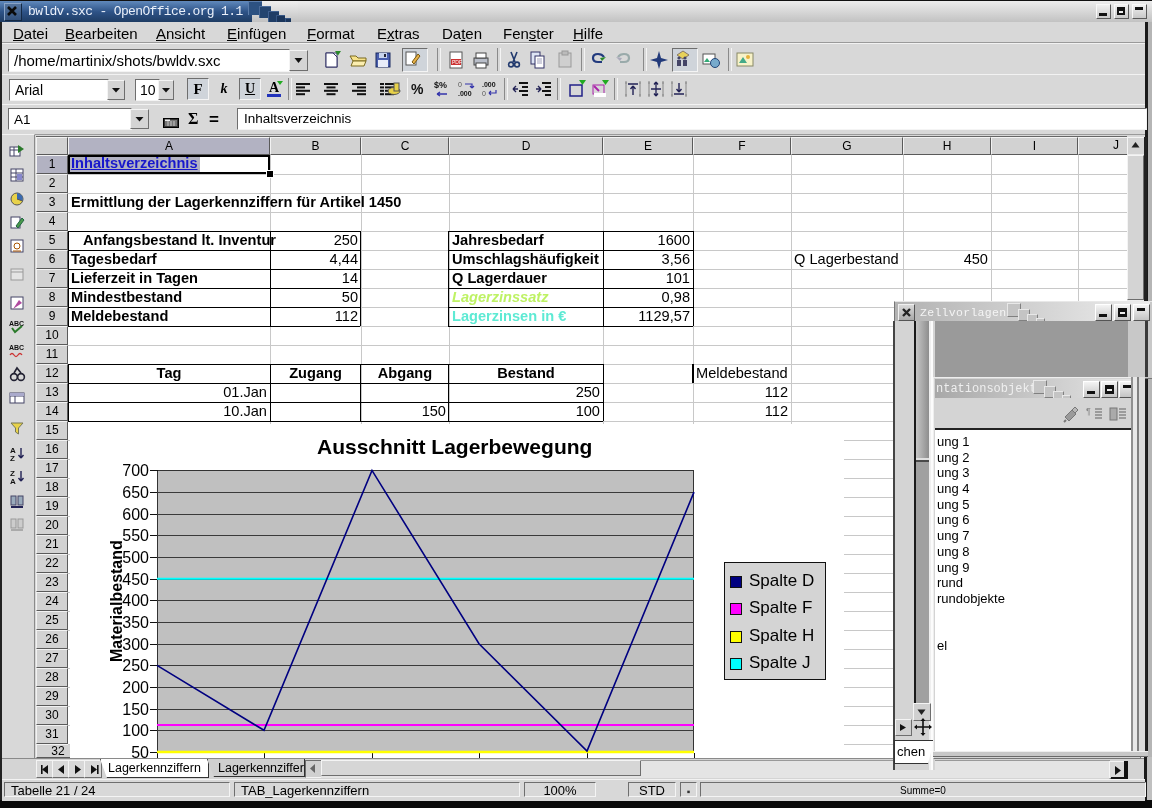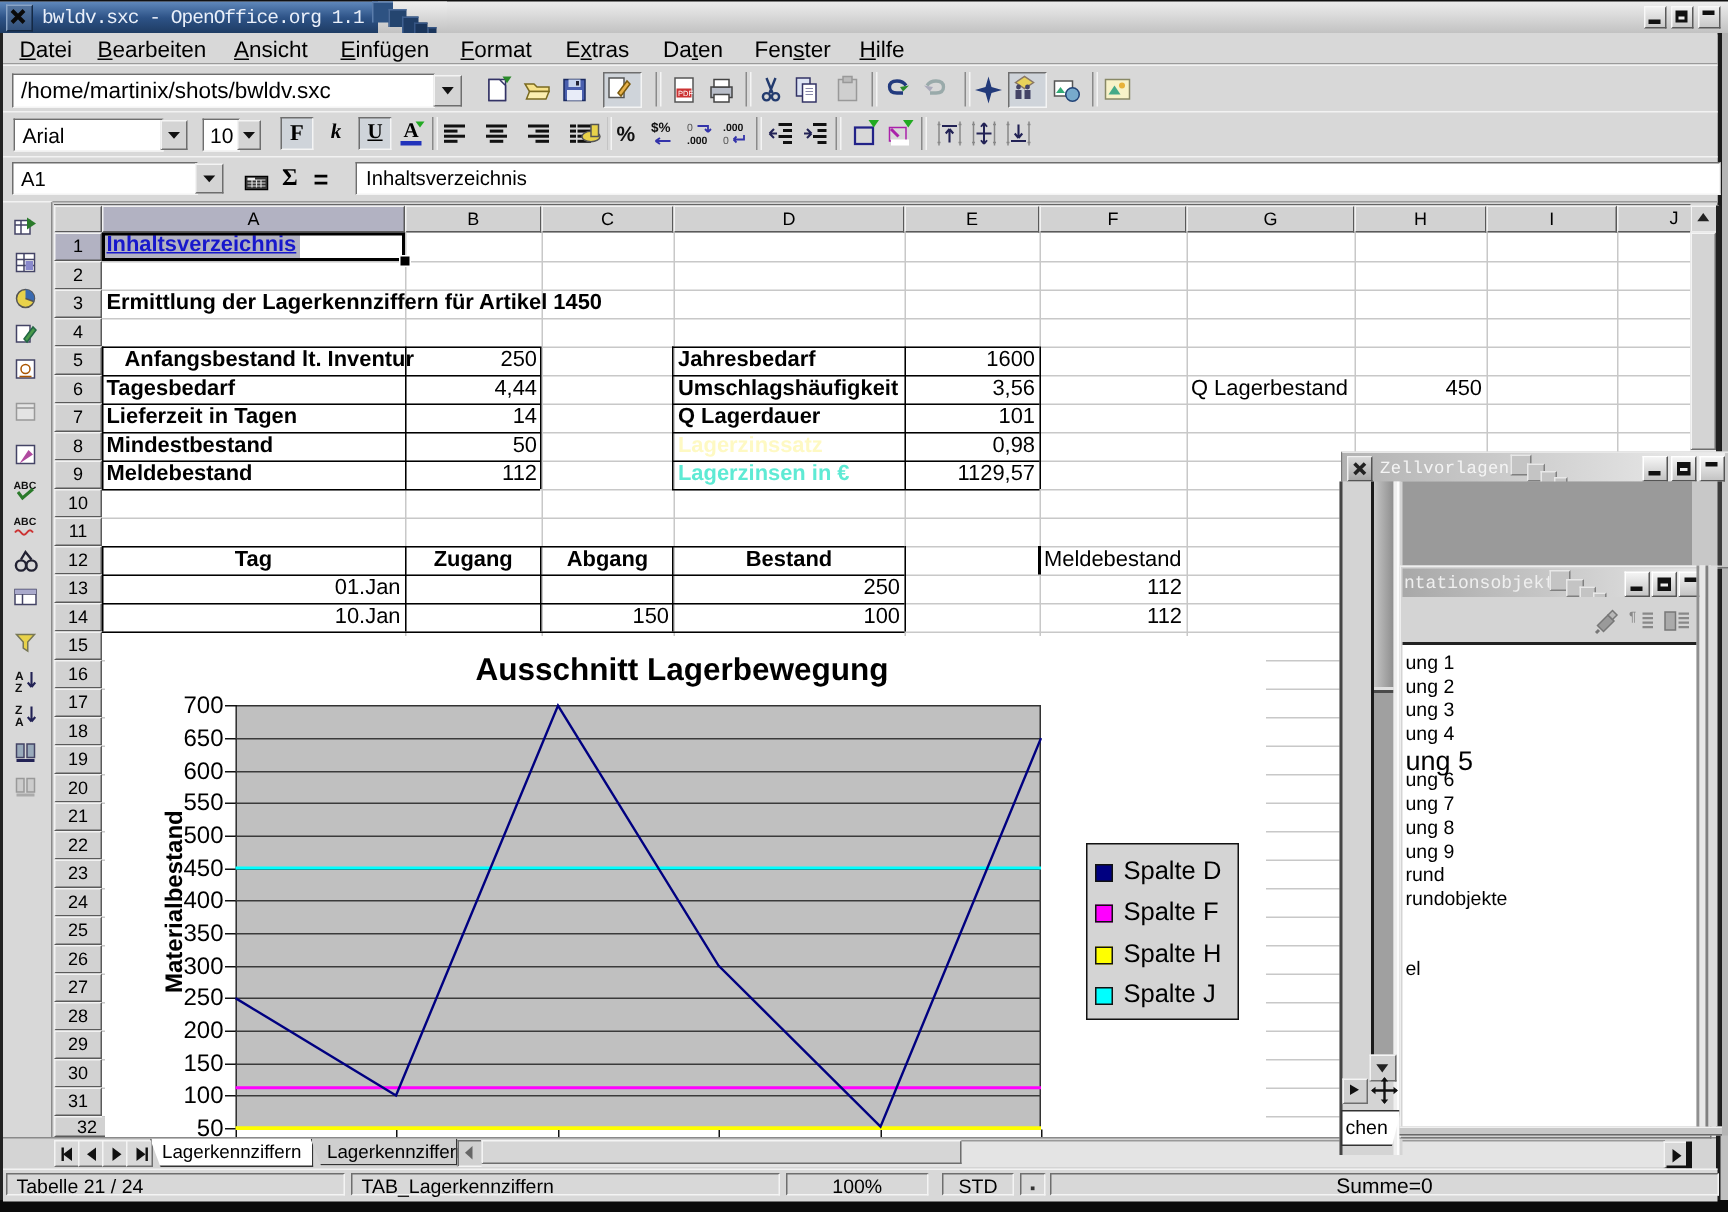--- a/index.html
+++ b/index.html
@@ -444,21 +444,21 @@
 <div class="abs cellt" style="left:68px;top:250px;width:196px;font-weight:bold;text-align:left;padding-left:3px;padding-right:3px;color:#000;">Tagesbedarf</div>
 <div class="abs cellt" style="left:270px;top:250px;width:85px;text-align:right;padding-left:3px;padding-right:3px;color:#000;">4,44</div>
 <div class="abs cellt" style="left:449px;top:250px;width:148px;font-weight:bold;text-align:left;padding-left:3px;padding-right:3px;color:#000;">Umschlagshäufigkeit</div>
 <div class="abs cellt" style="left:603px;top:250px;width:84px;text-align:right;padding-left:3px;padding-right:3px;color:#000;">3,56</div>
 <div class="abs cellt" style="left:68px;top:269px;width:196px;font-weight:bold;text-align:left;padding-left:3px;padding-right:3px;color:#000;">Lieferzeit in Tagen</div>
 <div class="abs cellt" style="left:270px;top:269px;width:85px;text-align:right;padding-left:3px;padding-right:3px;color:#000;">14</div>
 <div class="abs cellt" style="left:449px;top:269px;width:148px;font-weight:bold;text-align:left;padding-left:3px;padding-right:3px;color:#000;">Q Lagerdauer</div>
 <div class="abs cellt" style="left:603px;top:269px;width:84px;text-align:right;padding-left:3px;padding-right:3px;color:#000;">101</div>
 <div class="abs cellt" style="left:68px;top:288px;width:196px;font-weight:bold;text-align:left;padding-left:3px;padding-right:3px;color:#000;">Mindestbestand</div>
 <div class="abs cellt" style="left:270px;top:288px;width:85px;text-align:right;padding-left:3px;padding-right:3px;color:#000;">50</div>
-<div class="abs cellt" style="left:449px;top:288px;width:148px;font-weight:bold;text-align:left;padding-left:3px;padding-right:3px;color:#fef9c3;">Lagerzinssatz</div>
+<div class="abs cellt" style="left:449px;top:288px;width:148px;font-weight:bold;text-align:left;padding-left:3px;padding-right:3px;color:#bef264;font-style:italic;">Lagerzinssatz</div>
 <div class="abs cellt" style="left:603px;top:288px;width:84px;text-align:right;padding-left:3px;padding-right:3px;color:#000;">0,98</div>
 <div class="abs cellt" style="left:68px;top:307px;width:196px;font-weight:bold;text-align:left;padding-left:3px;padding-right:3px;color:#000;">Meldebestand</div>
 <div class="abs cellt" style="left:270px;top:307px;width:85px;text-align:right;padding-left:3px;padding-right:3px;color:#000;">112</div>
 <div class="abs cellt" style="left:449px;top:307px;width:148px;font-weight:bold;text-align:left;padding-left:3px;padding-right:3px;color:#5eead4;">Lagerzinsen in €</div>
 <div class="abs cellt" style="left:603px;top:307px;width:84px;text-align:right;padding-left:3px;padding-right:3px;color:#000;">1129,57</div>
 <div class="abs cellt" style="left:791px;top:250px;width:106px;text-align:left;padding-left:3px;padding-right:3px;color:#000;">Q Lagerbestand</div>
 <div class="abs cellt" style="left:903px;top:250px;width:82px;text-align:right;padding-left:3px;padding-right:3px;color:#000;">450</div>
 <div class="abs cellt" style="left:68px;top:364px;width:196px;font-weight:bold;text-align:center;padding-left:3px;padding-right:3px;color:#000;">Tag</div>
 <div class="abs cellt" style="left:270px;top:364px;width:85px;font-weight:bold;text-align:center;padding-left:3px;padding-right:3px;color:#000;">Zugang</div>
 <div class="abs cellt" style="left:361px;top:364px;width:82px;font-weight:bold;text-align:center;padding-left:3px;padding-right:3px;color:#000;">Abgang</div>
@@ -603,24 +603,24 @@
 <div class="abs bevel-out btn" style="left:1109px;top:761px;width:15px;height:16px;"><svg width="15" height="16">
       <path d="M5 4 L11 8.5 L5 13 Z" fill="#111"></path>
     </svg></div>
 <div class="abs" style="left:1124px;top:761px;width:4px;height:18px;background:#111;"></div>
 <div class="abs" style="left:1111px;top:777px;width:17px;height:2px;background:#111;"></div>
 <div class="abs" style="left:1144px;top:757px;width:3px;height:43px;background:#1a1a1a;"></div>
 <div class="abs" style="left:1147px;top:757px;width:5px;height:43px;background:#c0c0c0;"></div>
 <div class="abs" style="left:2px;top:779px;width:1143px;height:21px;background:#d8d8d8;border-top:1px solid #f2f2f2;"></div>
 <div class="abs bevel-in" style="left:4px;top:782px;width:226px;height:15px;background:#d8d8d8;font-size:13px;padding-left:6px;line-height:15px;box-sizing:border-box;">Tabelle 21 / 24</div>
 <div class="abs bevel-in" style="left:234px;top:782px;width:286px;height:15px;background:#d8d8d8;font-size:13px;padding-left:6px;line-height:15px;box-sizing:border-box;">TAB_Lagerkennziffern</div>
-<div class="abs bevel-in" style="left:524px;top:782px;width:95px;height:15px;background:#d8d8d8;font-size:13px;text-align:center;line-height:15px;box-sizing:border-box;">100%</div>
+<div class="abs bevel-in" style="left:524px;top:782px;width:72px;height:15px;background:#d8d8d8;font-size:13px;text-align:center;line-height:15px;box-sizing:border-box;">100%</div>
 <div class="abs bevel-in" style="left:628px;top:782px;width:48px;height:15px;background:#d8d8d8;font-size:13px;text-align:center;line-height:15px;box-sizing:border-box;">STD</div>
 <div class="abs bevel-in" style="left:680px;top:782px;width:17px;height:15px;background:#d8d8d8;font-size:13px;text-align:center;line-height:15px;box-sizing:border-box;"><span style="font-size:10px;color:#333;">▪</span></div>
-<div class="abs bevel-in" style="left:700px;top:782px;width:446px;height:15px;background:#d8d8d8;font-size:14px;text-align:center;line-height:15px;box-sizing:border-box;">Summe=0</div>
+<div class="abs bevel-in" style="left:700px;top:782px;width:446px;height:15px;background:#d8d8d8;font-size:10px;text-align:center;line-height:15px;box-sizing:border-box;">Summe=0</div>
 <div class="abs" style="left:894px;top:301px;width:257px;height:76px;background:#c8c8c8;border:1px solid #777;border-top:1px solid #e8e8e8;"></div>
 <div class="abs" style="left:895px;top:302px;width:255px;height:19px;background:linear-gradient(to right,#b2b2b2,#ededed);"></div>
 <div class="abs" style="left:898px;top:304px;width:15px;height:15px;background:linear-gradient(#d8d8d8,#a8a8a8);border-top:1px solid #f0f0f0;border-left:1px solid #f0f0f0;border-right:1px solid #555;border-bottom:1px solid #555;">
 <svg width="15" height="15">
       <path d="M4 4 L11 11 M11 4 L4 11" stroke="#222" stroke-width="2.4"></path>
     </svg></div>
 <div class="abs" style="left:920px;top:306px;font-family:'Liberation Mono',monospace;font-size:11.5px;color:#f4f4f4;letter-spacing:0.3px;">Zellvorlagen</div>
 <div class="abs" style="left:1007px;top:303px;width:12px;height:12px;background:#c4c4c4;border-top:1px solid #e8e8e8;border-left:1px solid #e8e8e8;border-right:1px solid #808080;border-bottom:1px solid #808080;"></div>
 <div class="abs" style="left:1018px;top:309px;width:10px;height:10px;background:#c4c4c4;border-top:1px solid #e8e8e8;border-left:1px solid #e8e8e8;border-right:1px solid #808080;border-bottom:1px solid #808080;"></div>
 <div class="abs" style="left:1027px;top:314px;width:9px;height:9px;background:#c4c4c4;border-top:1px solid #e8e8e8;border-left:1px solid #e8e8e8;border-right:1px solid #808080;border-bottom:1px solid #808080;"></div>
@@ -687,21 +687,21 @@
     </svg></div>
 <div class="abs" style="left:1109px;top:405px;width:18px;height:18px;"><svg width="18" height="18" viewBox="0 0 18 18">
       <rect x="1" y="3" width="7" height="12" fill="#aaa" stroke="#777"></rect>
       <path d="M10 4 h7 M10 7 h7 M10 10 h7 M10 13 h7" stroke="#888" stroke-width="1.5"></path>
     </svg></div>
 <div class="abs" style="left:935px;top:428px;width:196px;height:323px;background:#fff;border-top:2px solid #222;box-sizing:border-box;"></div>
 <div class="abs" style="left:937px;top:434px;font-size:13px;">ung 1</div>
 <div class="abs" style="left:937px;top:450px;font-size:13px;">ung 2</div>
 <div class="abs" style="left:937px;top:465px;font-size:13px;">ung 3</div>
 <div class="abs" style="left:937px;top:481px;font-size:13px;">ung 4</div>
-<div class="abs" style="left:937px;top:497px;font-size:18px;">ung 5</div>
+<div class="abs" style="left:937px;top:497px;font-size:13px;">ung 5</div>
 <div class="abs" style="left:937px;top:512px;font-size:13px;">ung 6</div>
 <div class="abs" style="left:937px;top:528px;font-size:13px;">ung 7</div>
 <div class="abs" style="left:937px;top:544px;font-size:13px;">ung 8</div>
 <div class="abs" style="left:937px;top:560px;font-size:13px;">ung 9</div>
 <div class="abs" style="left:937px;top:575px;font-size:13px;">rund</div>
 <div class="abs" style="left:937px;top:591px;font-size:13px;">rundobjekte</div>
 <div class="abs" style="left:937px;top:638px;font-size:13px;">el</div>
 <div class="abs" style="left:933px;top:751px;width:215px;height:6px;background:#c8c8c8;border-top:1px solid #efefef;border-bottom:1px solid #6a6a6a;box-sizing:border-box;"></div>
 <div class="abs" style="left:1131px;top:377px;width:2px;height:374px;background:#909090;"></div>
 <div class="abs" style="left:1133px;top:377px;width:4px;height:374px;background:#e8e8e8;"></div>

